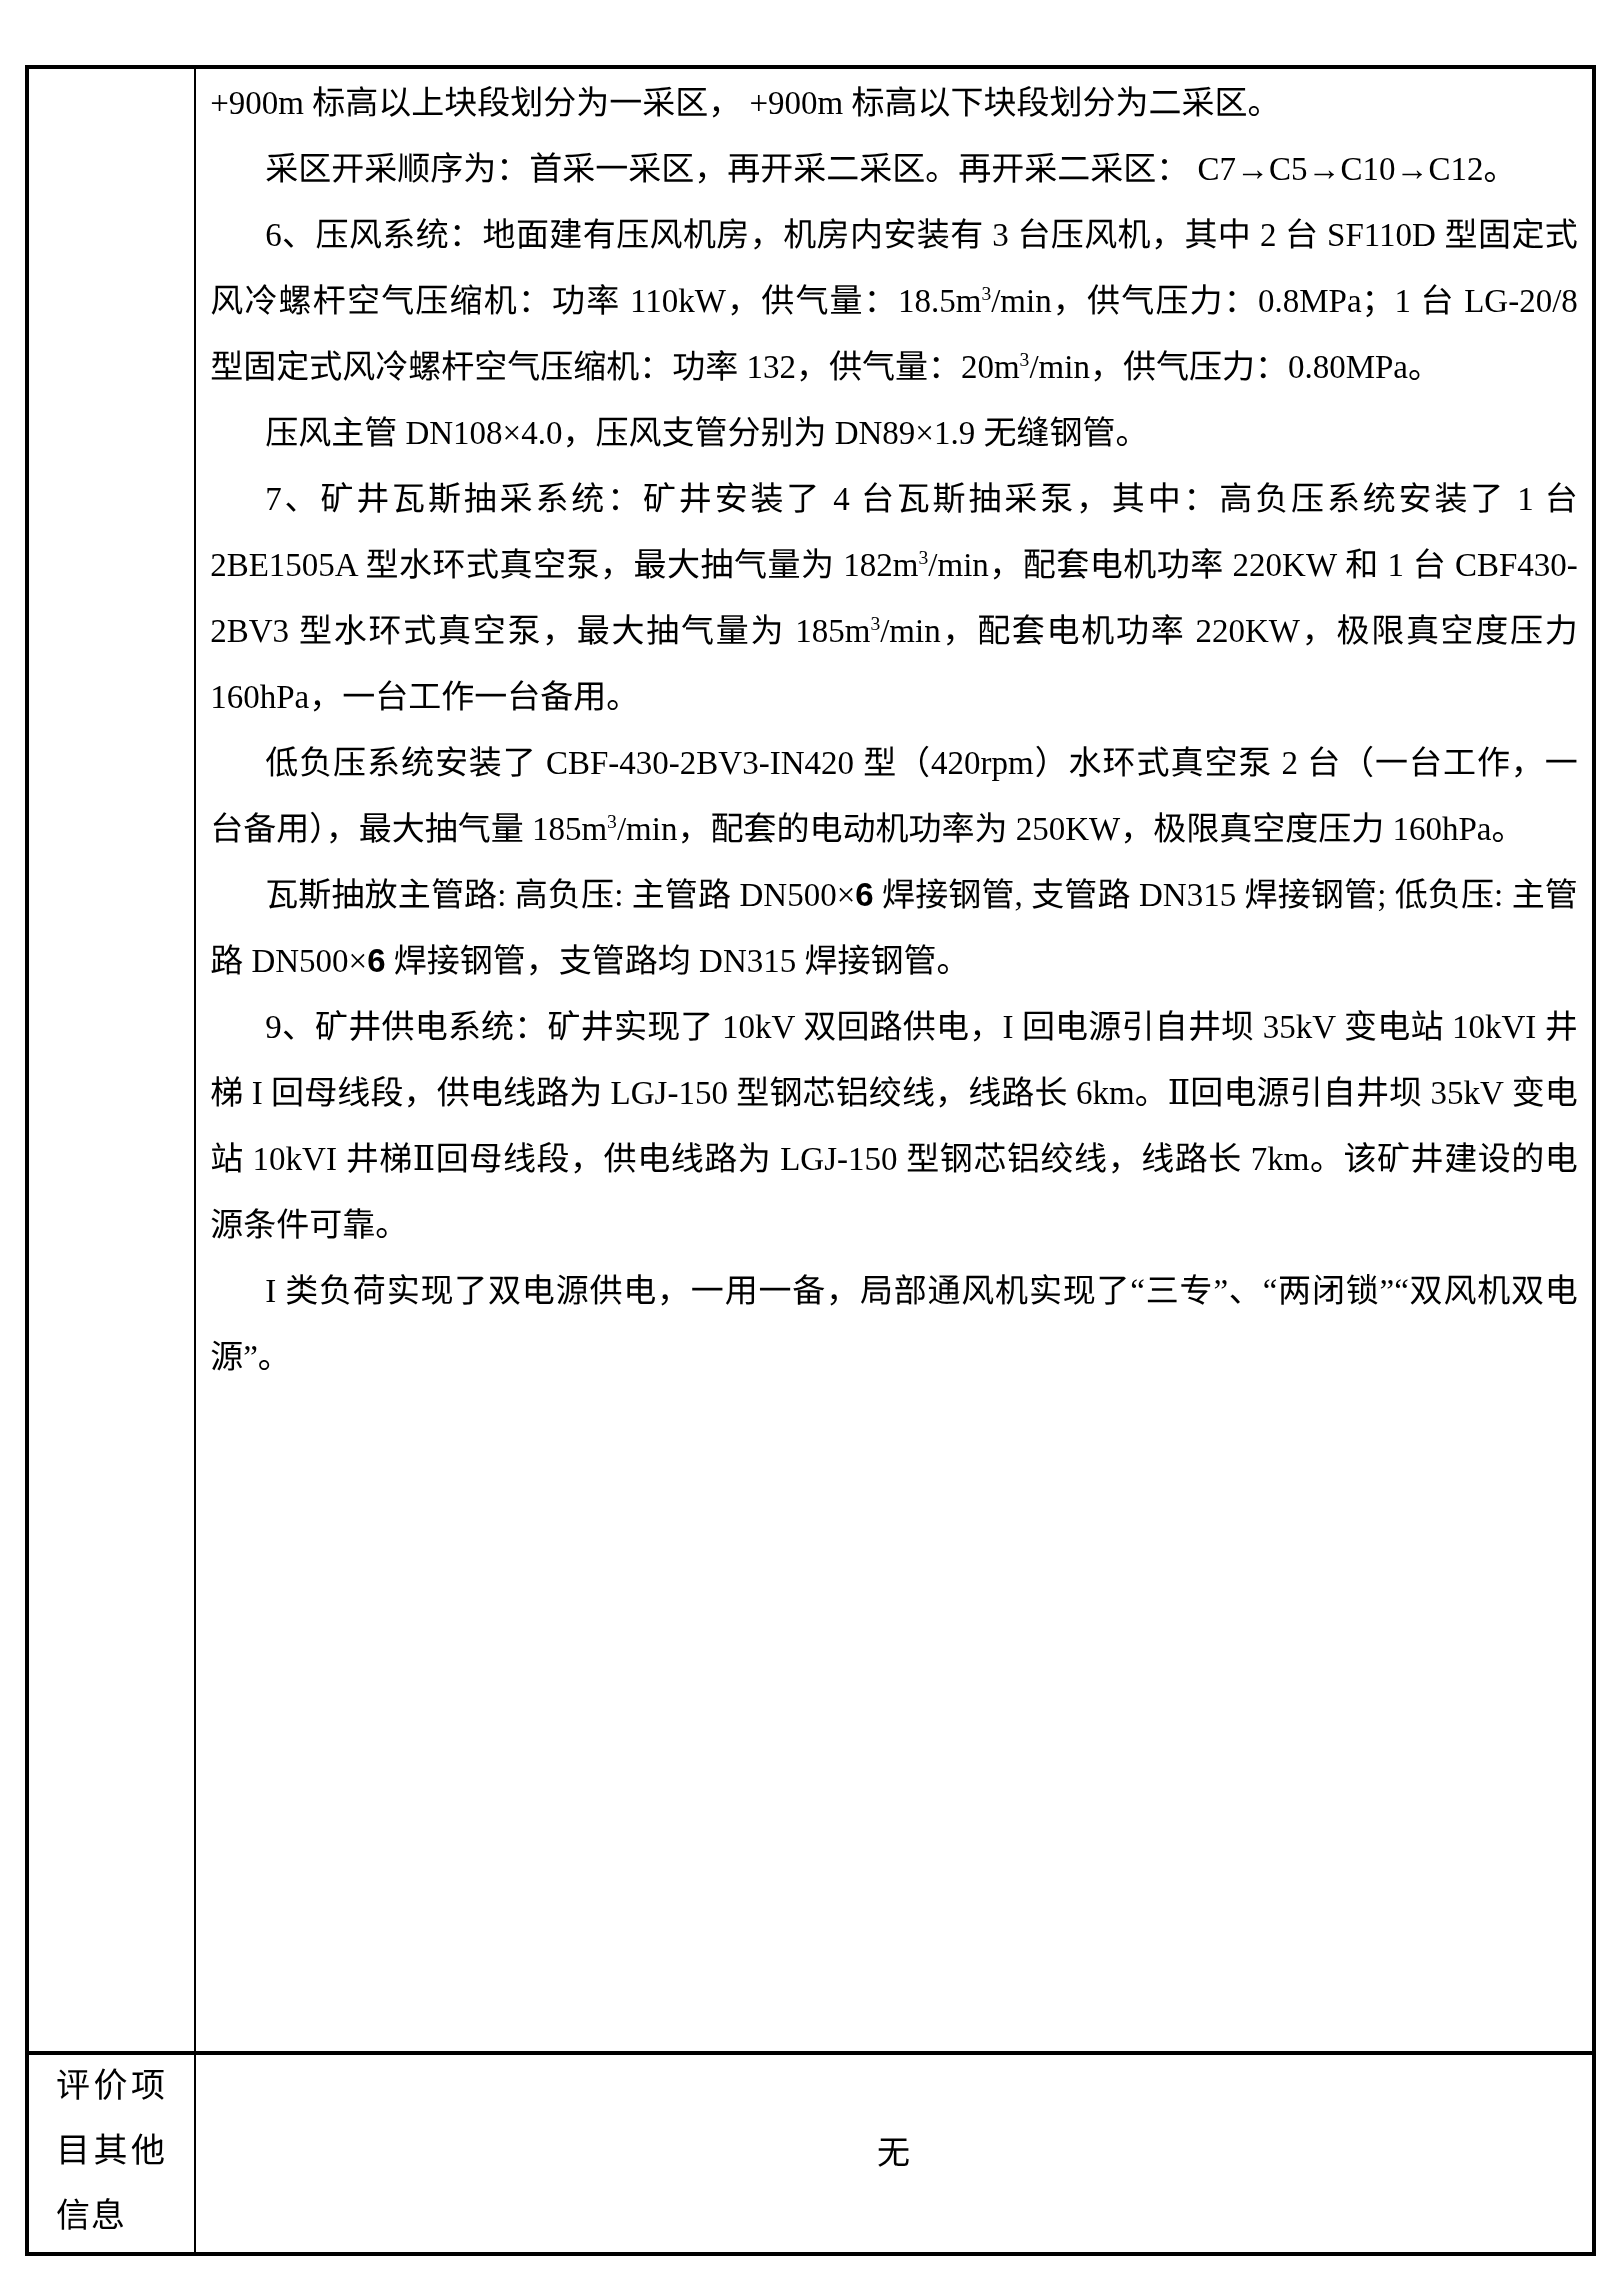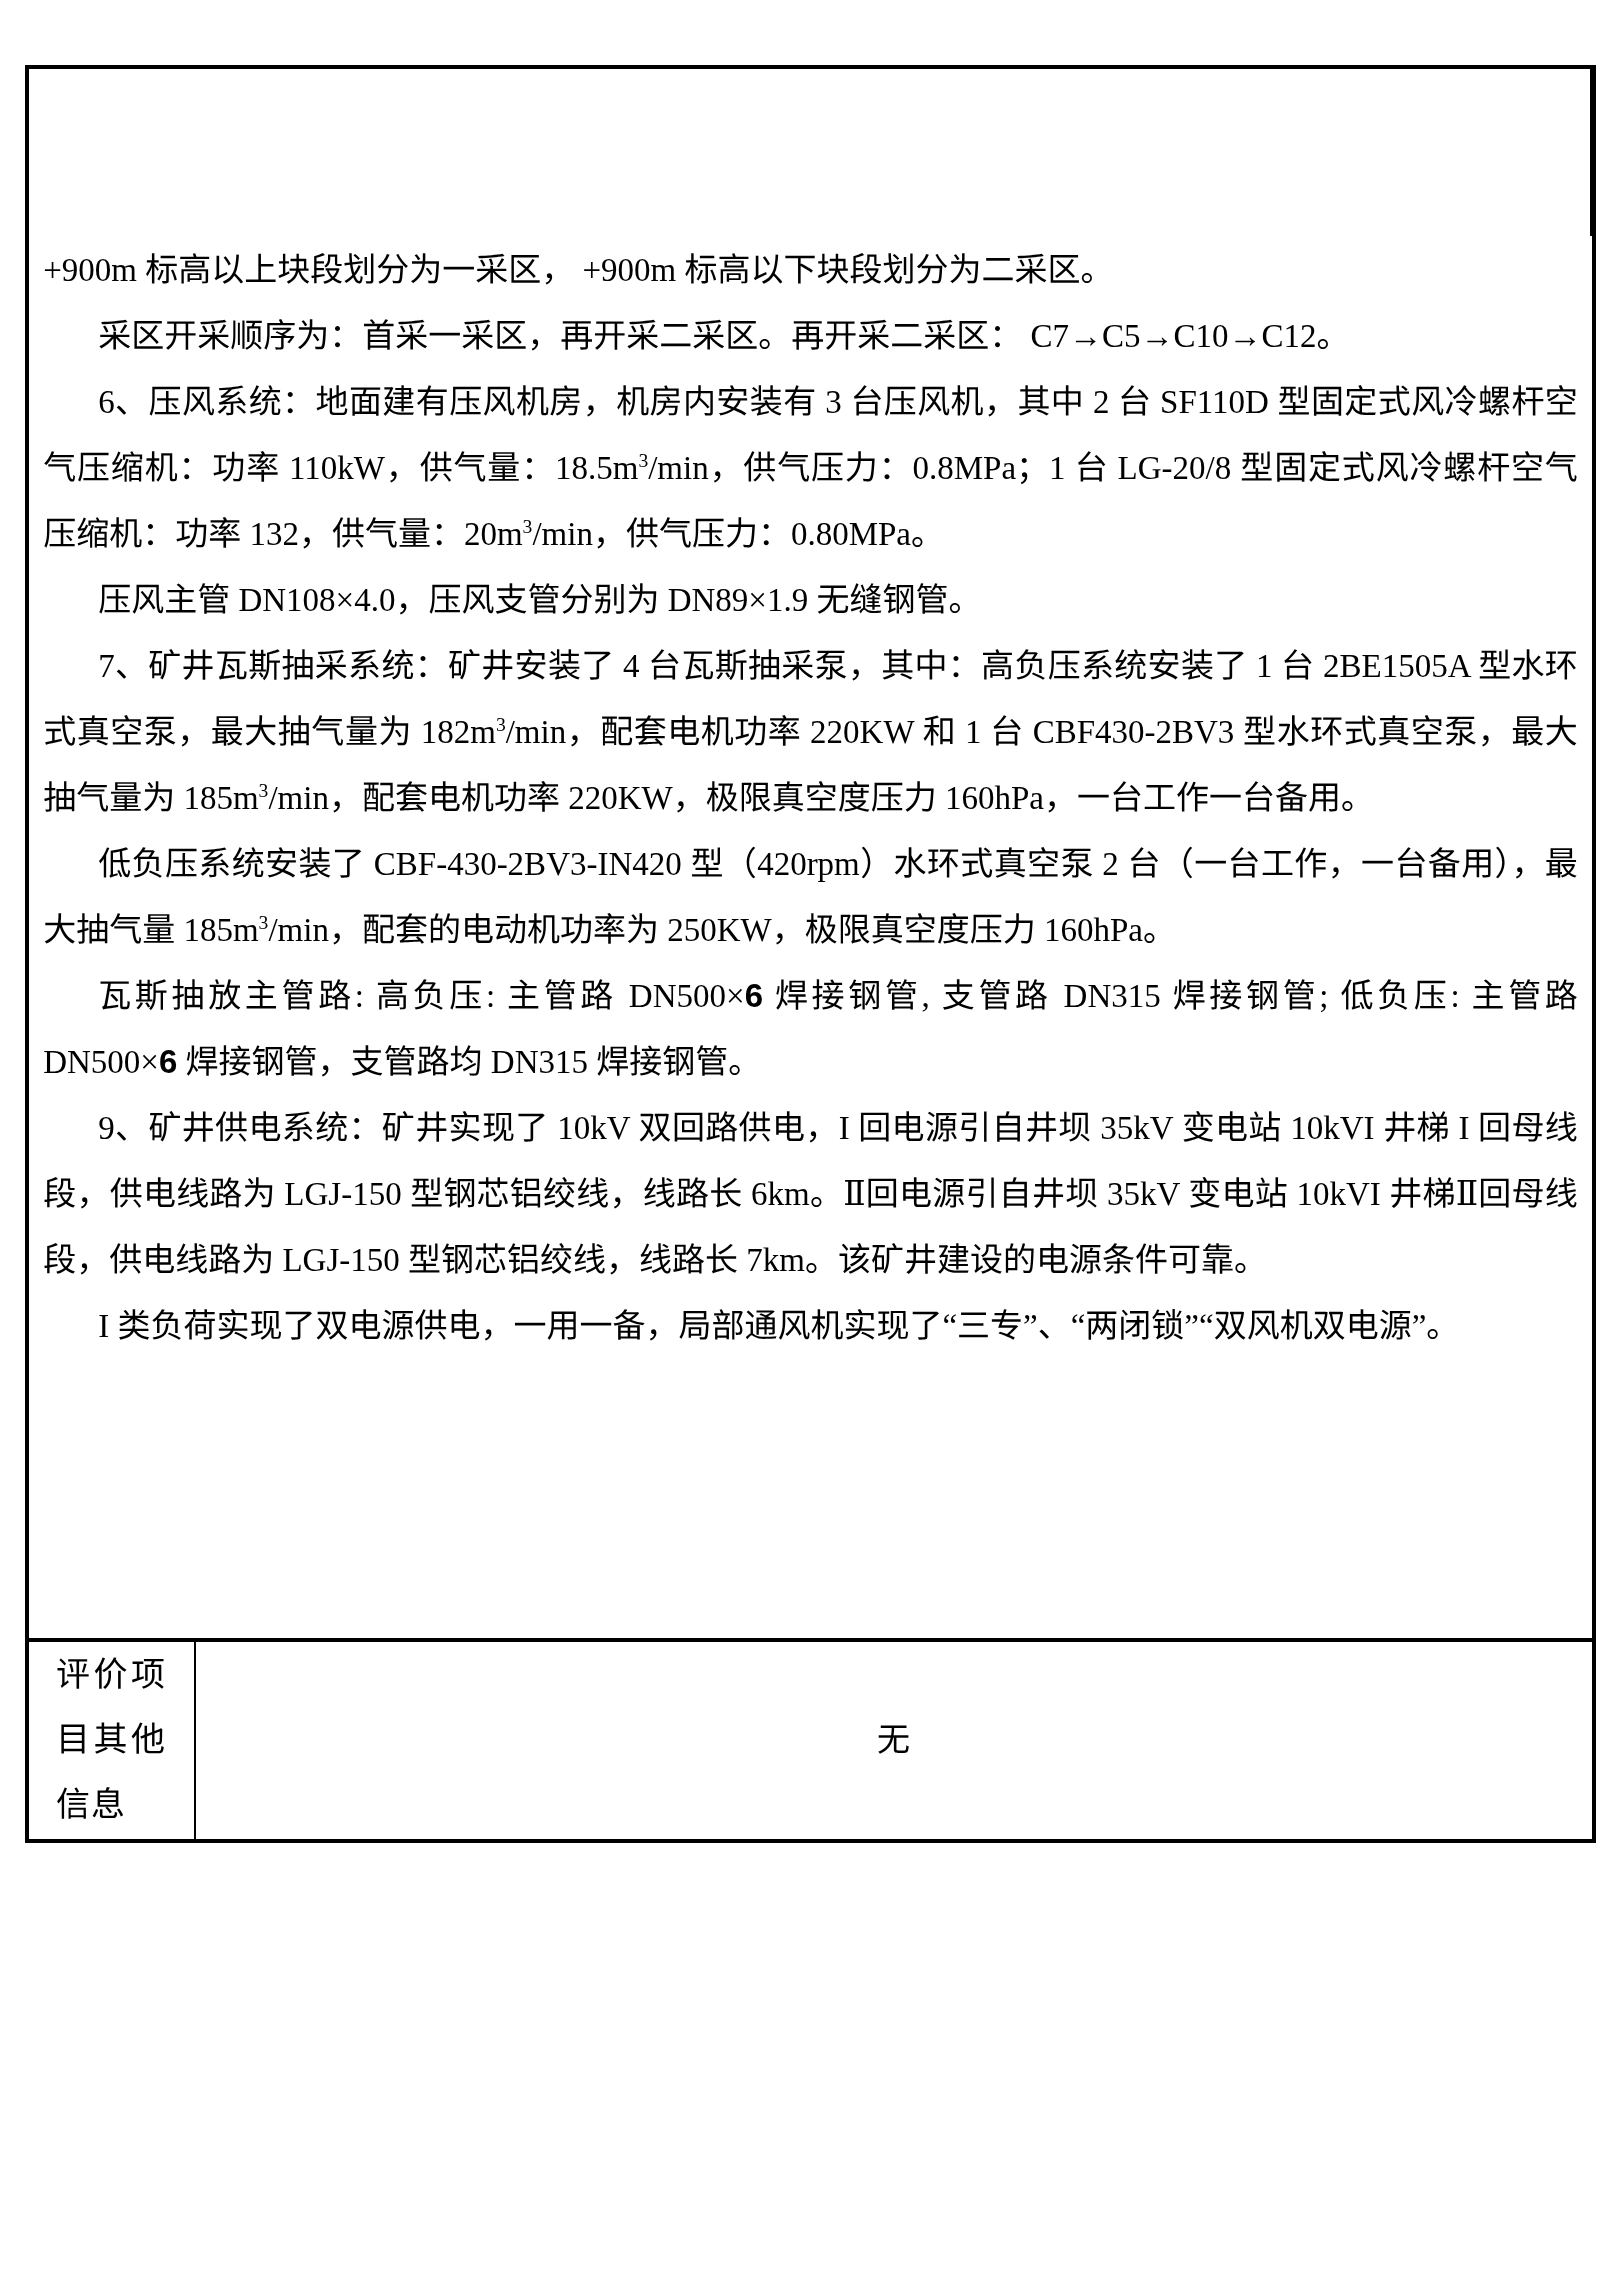--- a/index.html
+++ b/index.html
@@ -19,36 +19,36 @@
     position: absolute;
     left: 24.5px;
     top: 65px;
     width: 1571px;
     box-sizing: border-box;
     border: 4.9px solid #000000;
     background: #ffffff;
   }
   .row-main {
     display: flex;
-    height: 1569px;
+    height: 1982px;
     overflow: hidden;
-    flex-direction: column;
   }
   .row-footer {
     display: flex;
     height: 197px;
     border-top: 4.9px solid #000000;
   }
   .cell-label {
     flex: 0 0 167px;
     box-sizing: border-box;
     border-right: 2.9px solid #000000;
     display: flex;
-    align-items: flex-start;
+    align-items: center;
     justify-content: center;
+    font-family: Liberation Mono, monospace;
   }
   .cell-content {
     flex: 1 1 auto;
     box-sizing: border-box;
     padding: 1px 13.7px 0 14.7px;
     overflow: hidden;
   }
   .cell-footer-value {
     flex: 1 1 auto;
     display: flex;

